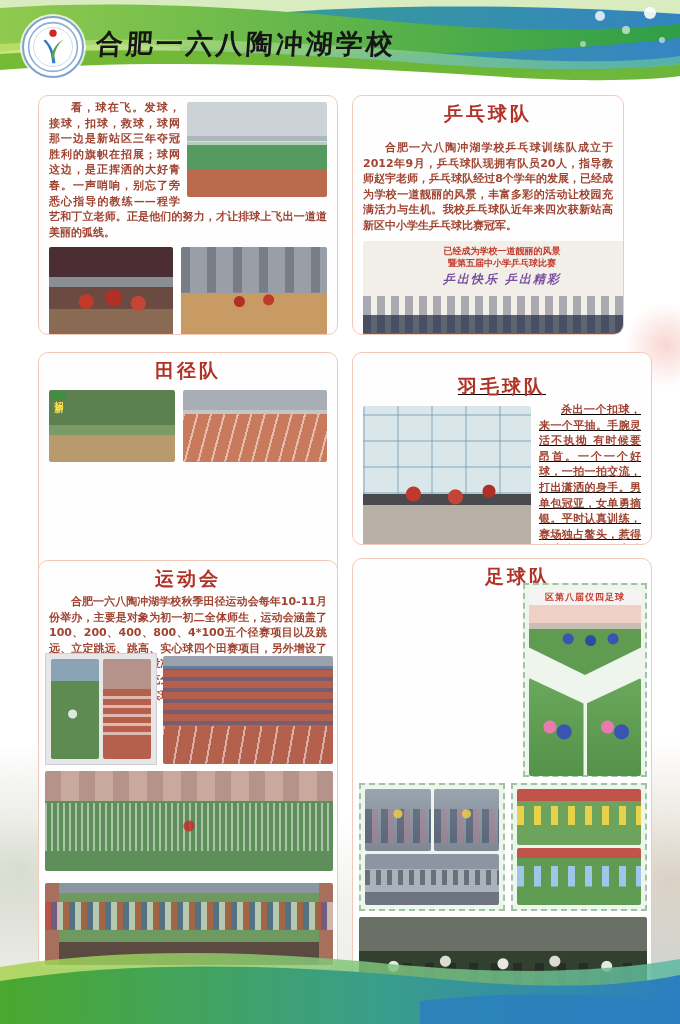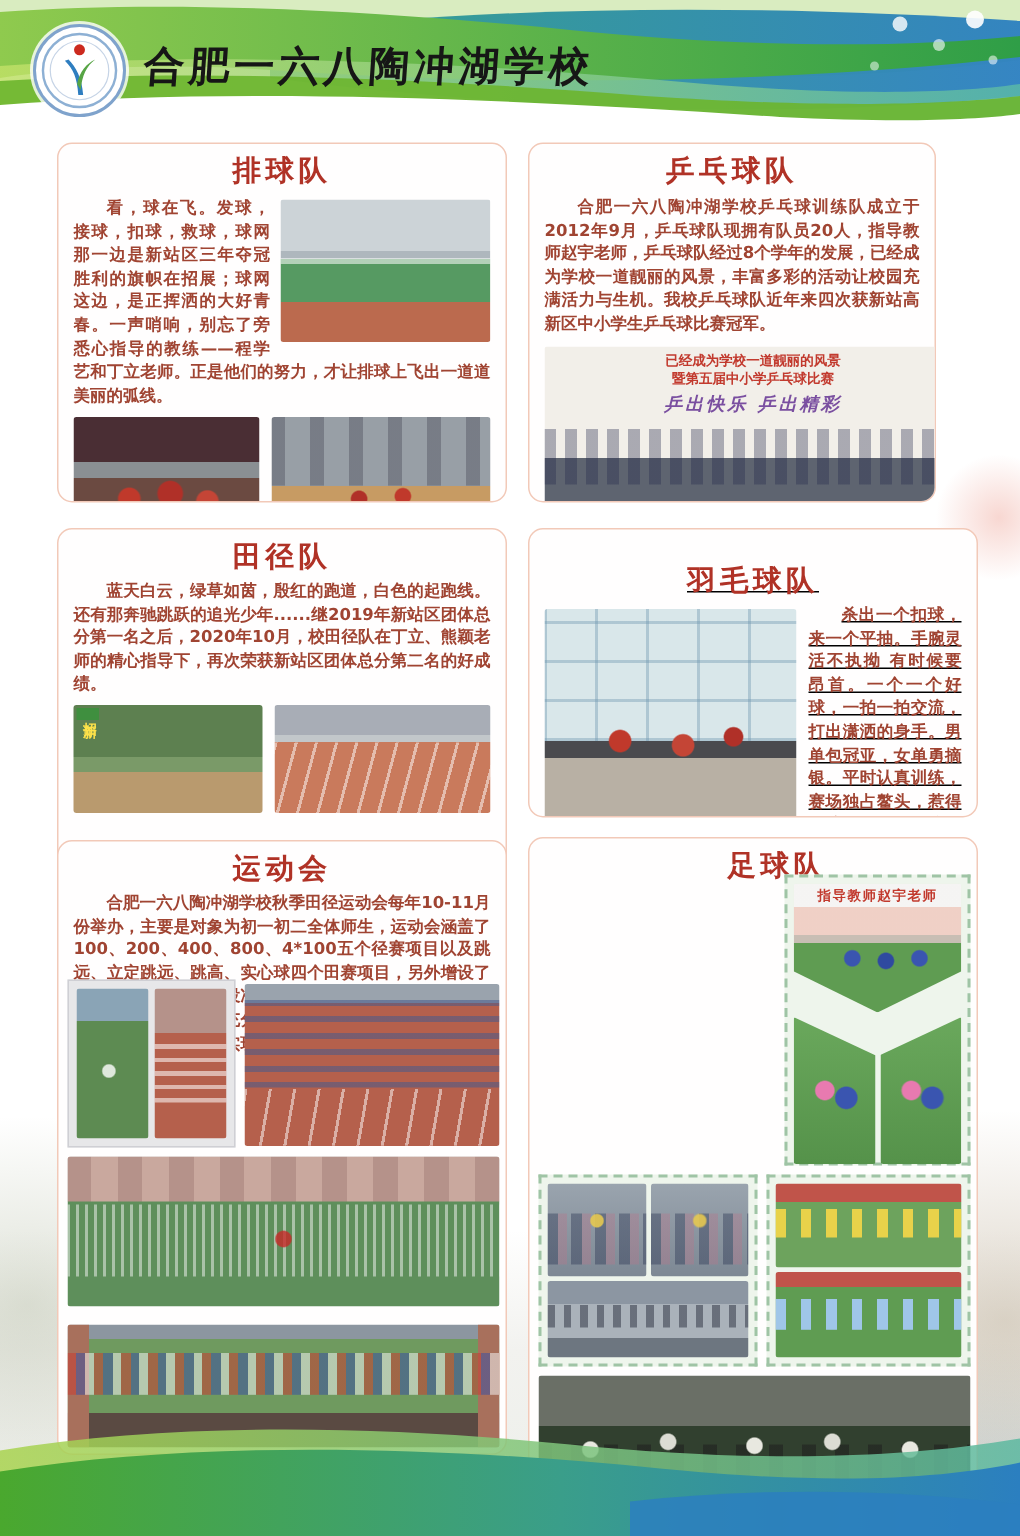--- a/index.html
+++ b/index.html
@@ -235,46 +235,44 @@
       <circle cx="32" cy="32" r="24" fill="none" stroke="#c6d4e6" stroke-width="1"></circle>
       <circle cx="32" cy="15" r="4.5" fill="#cc2a1e"></circle>
       <path d="M20 24 C27 31 30 38 31 52 L35 52 C34 38 29 29 23 23 Z" fill="#2f7ec0"></path>
       <path d="M45 23 C38 28 34 36 33 48 L30 43 C32 33 38 26 45 23 Z" fill="#57a545"></path>
     </svg>
   </div>
   <div class="school-name">合肥一六八陶冲湖学校</div>
 </div>
 
 <div class="card" id="card-volleyball">
-  <div class="card-title">排球队</div>
   <div class="vb-top">
     <div class="ph vb-photo-court"></div>
     <div class="body-text">看，球在飞。发球，接球，扣球，救球，球网那一边是新站区三年夺冠胜利的旗帜在招展；球网这边，是正挥洒的大好青春。一声哨响，别忘了旁悉心指导的教练——程学艺和丁立老师。正是他们的努力，才让排球上飞出一道道美丽的弧线。</div>
   </div>
   <div class="vb-photos">
     <div class="ph vb-photo-team"></div>
     <div class="ph vb-photo-gym"></div>
   </div>
 </div>
 
 <div class="card" id="card-pingpong">
   <div class="card-title">乒乓球队</div>
-  <div class="body-text" style="margin-top:3px;">合肥一六八陶冲湖学校乒乓球训练队成立于2012年9月，乒乓球队现拥有队员20人，指导教师赵宇老师，乒乓球队经过8个学年的发展，已经成为学校一道靓丽的风景，丰富多彩的活动让校园充满活力与生机。我校乒乓球队近年来四次获新站高新区中小学生乒乓球比赛冠军。</div>
+  <div class="body-text" style="margin-top:13px;">合肥一六八陶冲湖学校乒乓球训练队成立于2012年9月，乒乓球队现拥有队员20人，指导教师赵宇老师，乒乓球队经过8个学年的发展，已经成为学校一道靓丽的风景，丰富多彩的活动让校园充满活力与生机。我校乒乓球队近年来四次获新站高新区中小学生乒乓球比赛冠军。</div>
   <div class="ph pp-photo">
     <div class="pp-banner">
       <div>已经成为学校一道靓丽的风景</div>
       <div>暨第五届中小学乒乓球比赛</div>
     </div>
     <div class="pp-slogan">乒出快乐 乒出精彩</div>
   </div>
 </div>
 
 <div class="card" id="card-track">
   <div class="card-title">田径队</div>
-  <div class="body-text" style="margin-top:2px;">蓝天白云，绿草如茵，殷红的跑道，白色的起跑线。还有那奔驰跳跃的追光少年......继2019年新站区团体总分第一名之后，2020年10月，校田径队在丁立、熊颖老师的精心指导下，再次荣获新站区团体总分第二名的好成绩。</div>
   <div class="tr-photos">
     <div class="ph tr-photo-signup">
       <div class="tr-banner">招新</div>
     </div>
     <div class="ph tr-photo-race"></div>
   </div>
 </div>
 
 <div class="card" id="card-badminton">
   <div class="card-title">羽毛球队</div>
@@ -293,21 +291,21 @@
   </div>
   <div class="ph sm-march"></div>
   <div class="ph sm-aerial"></div>
   <div class="ph sm-panorama"></div>
 </div>
 
 <div class="card" id="card-football">
   <div class="card-title">足球队</div>
   <div class="frame-green fb-collage-top">
     <div class="ph fb-ph-banner">
-      <div class="fb-banner-text">指导教师赵宇老师</div>
+      <div class="fb-banner-text">区第八届仪四足球</div>
     </div>
     <div class="fb-pair">
       <div class="ph fb-ph-duel l"></div>
       <div class="ph fb-ph-duel r"></div>
     </div>
   </div>
   <div class="frame-green fb-collage-left">
     <div class="fb-award-row">
       <div class="ph fb-ph-award"></div>
       <div class="ph fb-ph-award"></div>

